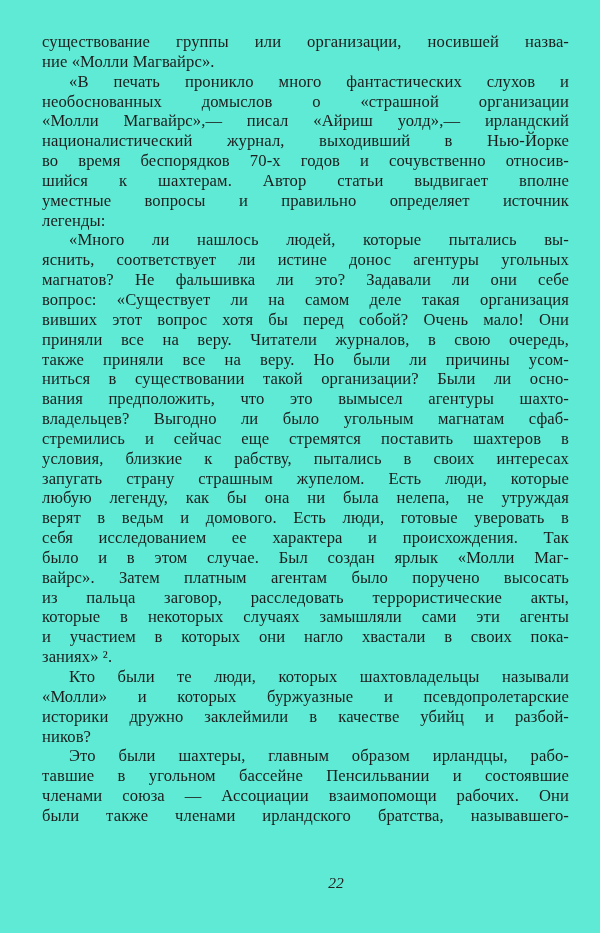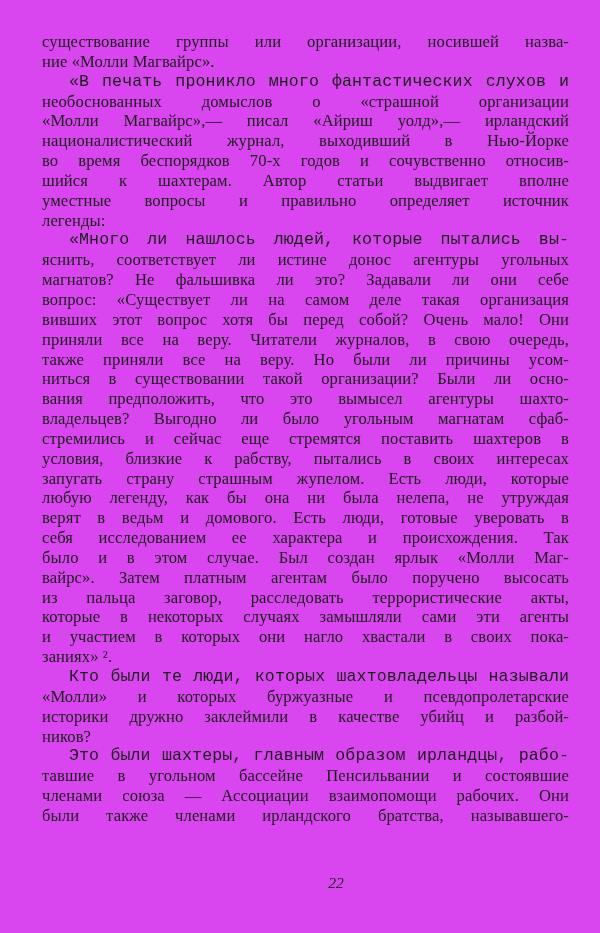--- a/index.html
+++ b/index.html
@@ -7,21 +7,21 @@
     padding: 0;
     width: 600px;
     height: 933px;
     background: #fbfaf7;
     overflow: hidden;
   }
   .page {
     position: relative;
     width: 600px;
     height: 933px;
-    background: #d946ef;
+    background: #5eead4;
     font-family: "Liberation Serif", "DejaVu Serif", serif;
     color: #1d1d1d;
   }
   .text-block {
     position: absolute;
     left: 42px;
     top: 32px;
     width: 527px;
   }
   .text-line {
@@ -33,21 +33,20 @@
     letter-spacing: 0.1px;
   }
   .text-line.justify {
     white-space: normal;
     text-align: justify;
     text-align-last: justify;
     overflow: hidden;
   }
   .text-line.indent {
     text-indent: 27px;
-    font-family: Liberation Mono, monospace;
   }
   .page-number {
     position: absolute;
     left: 0;
     top: 874px;
     width: 100%;
     text-align: center;
     font-style: italic;
     font-size: 15.5px;
     color: #222222;

